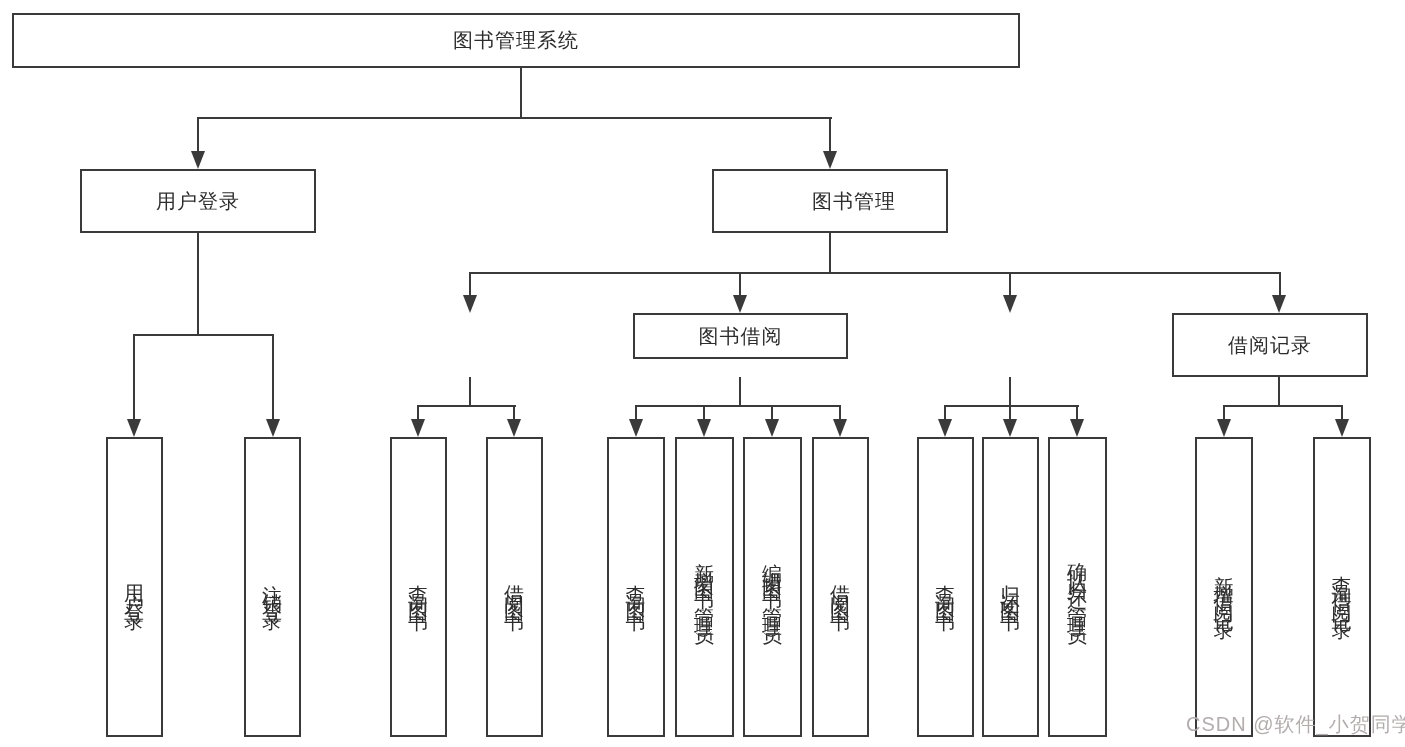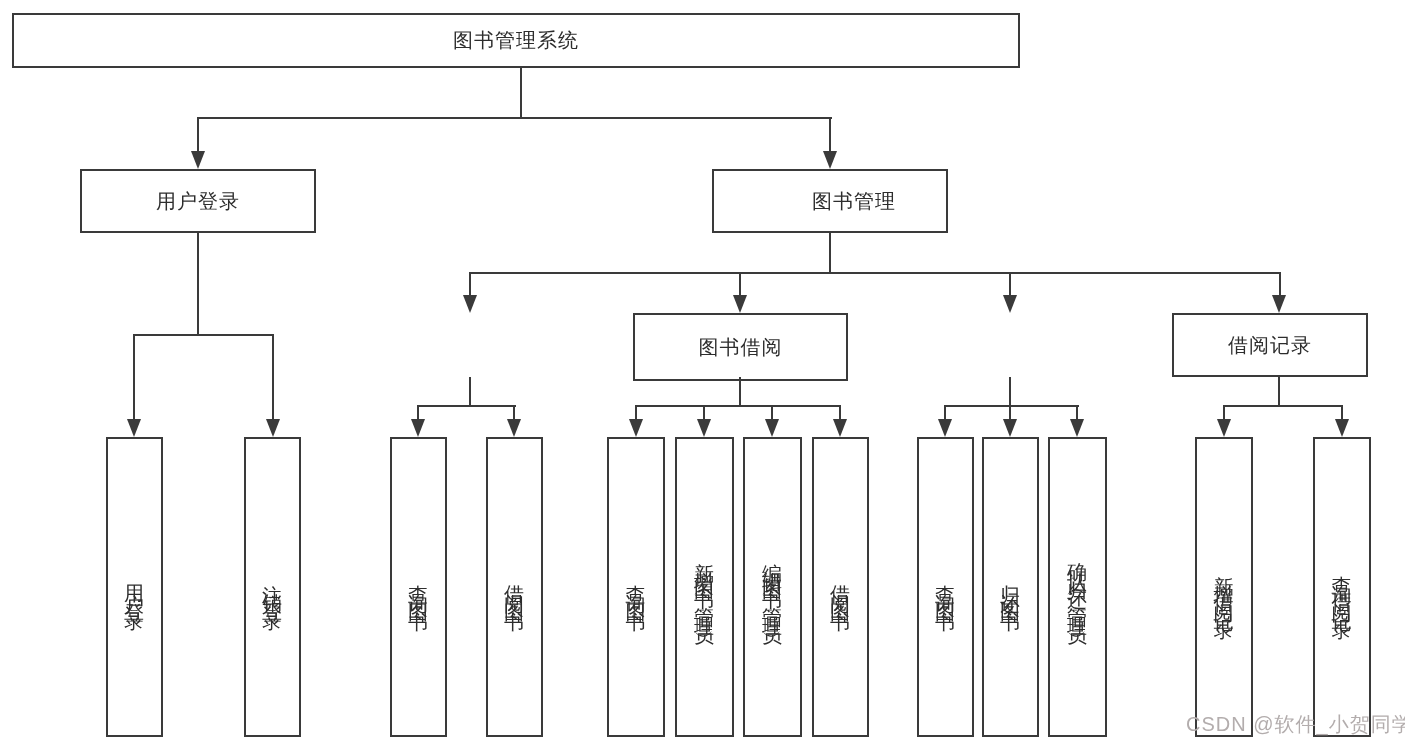--- a/index.html
+++ b/index.html
@@ -95,21 +95,21 @@
   <div class="h" style="left:469px;top:272px;width:812px;height:2px;"></div>
   <div class="v" style="left:469px;top:272px;width:2px;height:25px;"></div>
   <div class="arrow" style="left:463px;top:295px;"></div>
   <div class="v" style="left:739px;top:272px;width:2px;height:25px;"></div>
   <div class="arrow" style="left:733px;top:295px;"></div>
   <div class="v" style="left:1009px;top:272px;width:2px;height:25px;"></div>
   <div class="arrow" style="left:1003px;top:295px;"></div>
   <div class="v" style="left:1279px;top:272px;width:2px;height:25px;"></div>
   <div class="arrow" style="left:1272px;top:295px;"></div>
 
-  <div class="box" style="left:633px;top:313px;width:215px;height:68px;">图书借阅</div>
+  <div class="box" style="left:633px;top:313px;width:215px;height:46px;">图书借阅</div>
   <div class="box" style="left:1172px;top:313px;width:196px;height:64px;">借阅记录</div>
 
   <div class="v" style="left:469px;top:377px;width:2px;height:30px;"></div>
   <div class="h" style="left:417px;top:405px;width:99px;height:2px;"></div>
   <div class="v" style="left:417px;top:405px;width:2px;height:16px;"></div>
   <div class="arrow" style="left:411px;top:419px;"></div>
   <div class="v" style="left:513px;top:405px;width:2px;height:16px;"></div>
   <div class="arrow" style="left:507px;top:419px;"></div>
 
   <div class="vbox" style="left:390px;top:437px;width:57px;height:300px;">

